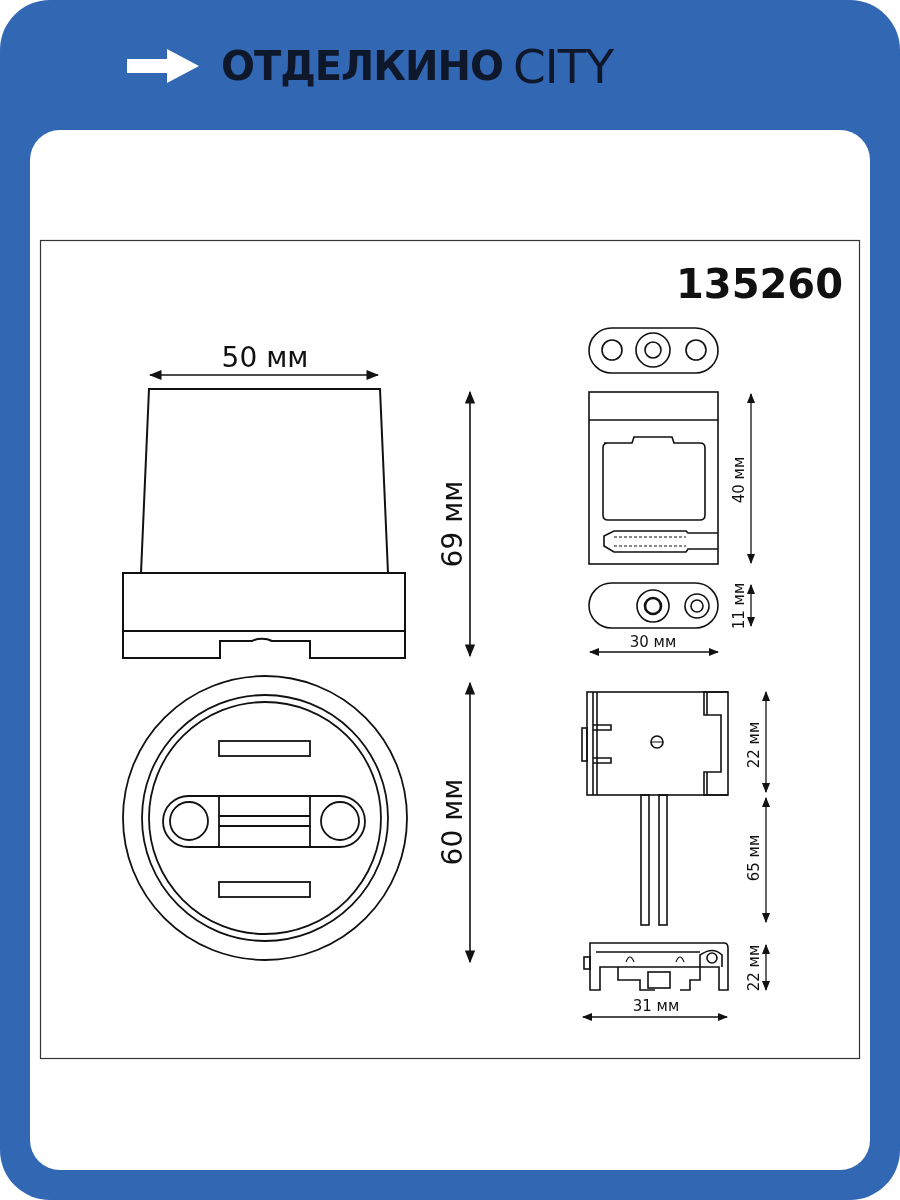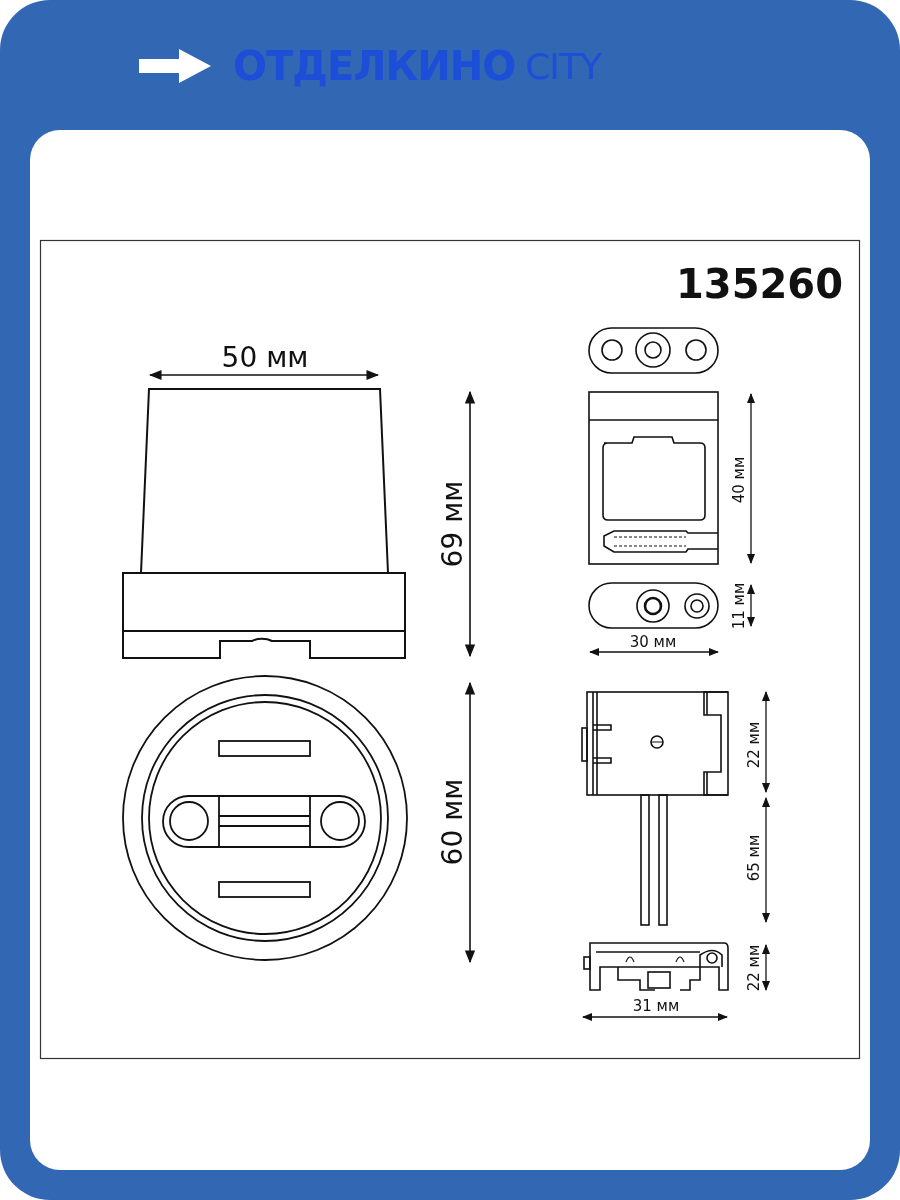--- a/index.html
+++ b/index.html
@@ -1,21 +1,21 @@
 <!DOCTYPE html>
 <html><head>
 <meta charset="utf-8">
 <style>
   html,body{margin:0;padding:0;background:#ffffff;}
   body{width:900px;height:1200px;position:relative;overflow:hidden;font-family:"DejaVu Sans","Liberation Sans",sans-serif;}
   .card{position:absolute;left:0;top:0;width:900px;height:1200px;background:#3267b4;border-radius:50px;}
-  .brand{position:absolute;left:0;top:30px;width:740px;height:72px;display:flex;align-items:center;justify-content:center;color:#1d4ed8;}
+  .brand{position:absolute;left:0;top:30px;width:740px;height:72px;display:flex;align-items:center;justify-content:center;color:#0f172a;}
   .brand svg{display:block;}
   .brand .name{font-family:"DejaVu Sans",sans-serif;font-weight:bold;font-size:40px;letter-spacing:-1px;margin-left:22px;}
-  .brand .city{font-family:"DejaVu Sans",sans-serif;font-weight:normal;font-size:36px;margin-left:10px;letter-spacing:-1px;}
+  .brand .city{font-family:"DejaVu Sans",sans-serif;font-weight:normal;font-size:47px;margin-left:10px;letter-spacing:-1px;}
   .panel{position:absolute;left:30px;top:130px;width:840px;height:1040px;background:#ffffff;border-radius:30px;}
   .drawing{position:absolute;left:0;top:0;}
   .lbl{font-family:"DejaVu Sans",sans-serif;fill:#111;}
 </style>
 </head>
 <body>
 
 <div class="card"></div>
 
 <div class="brand">

